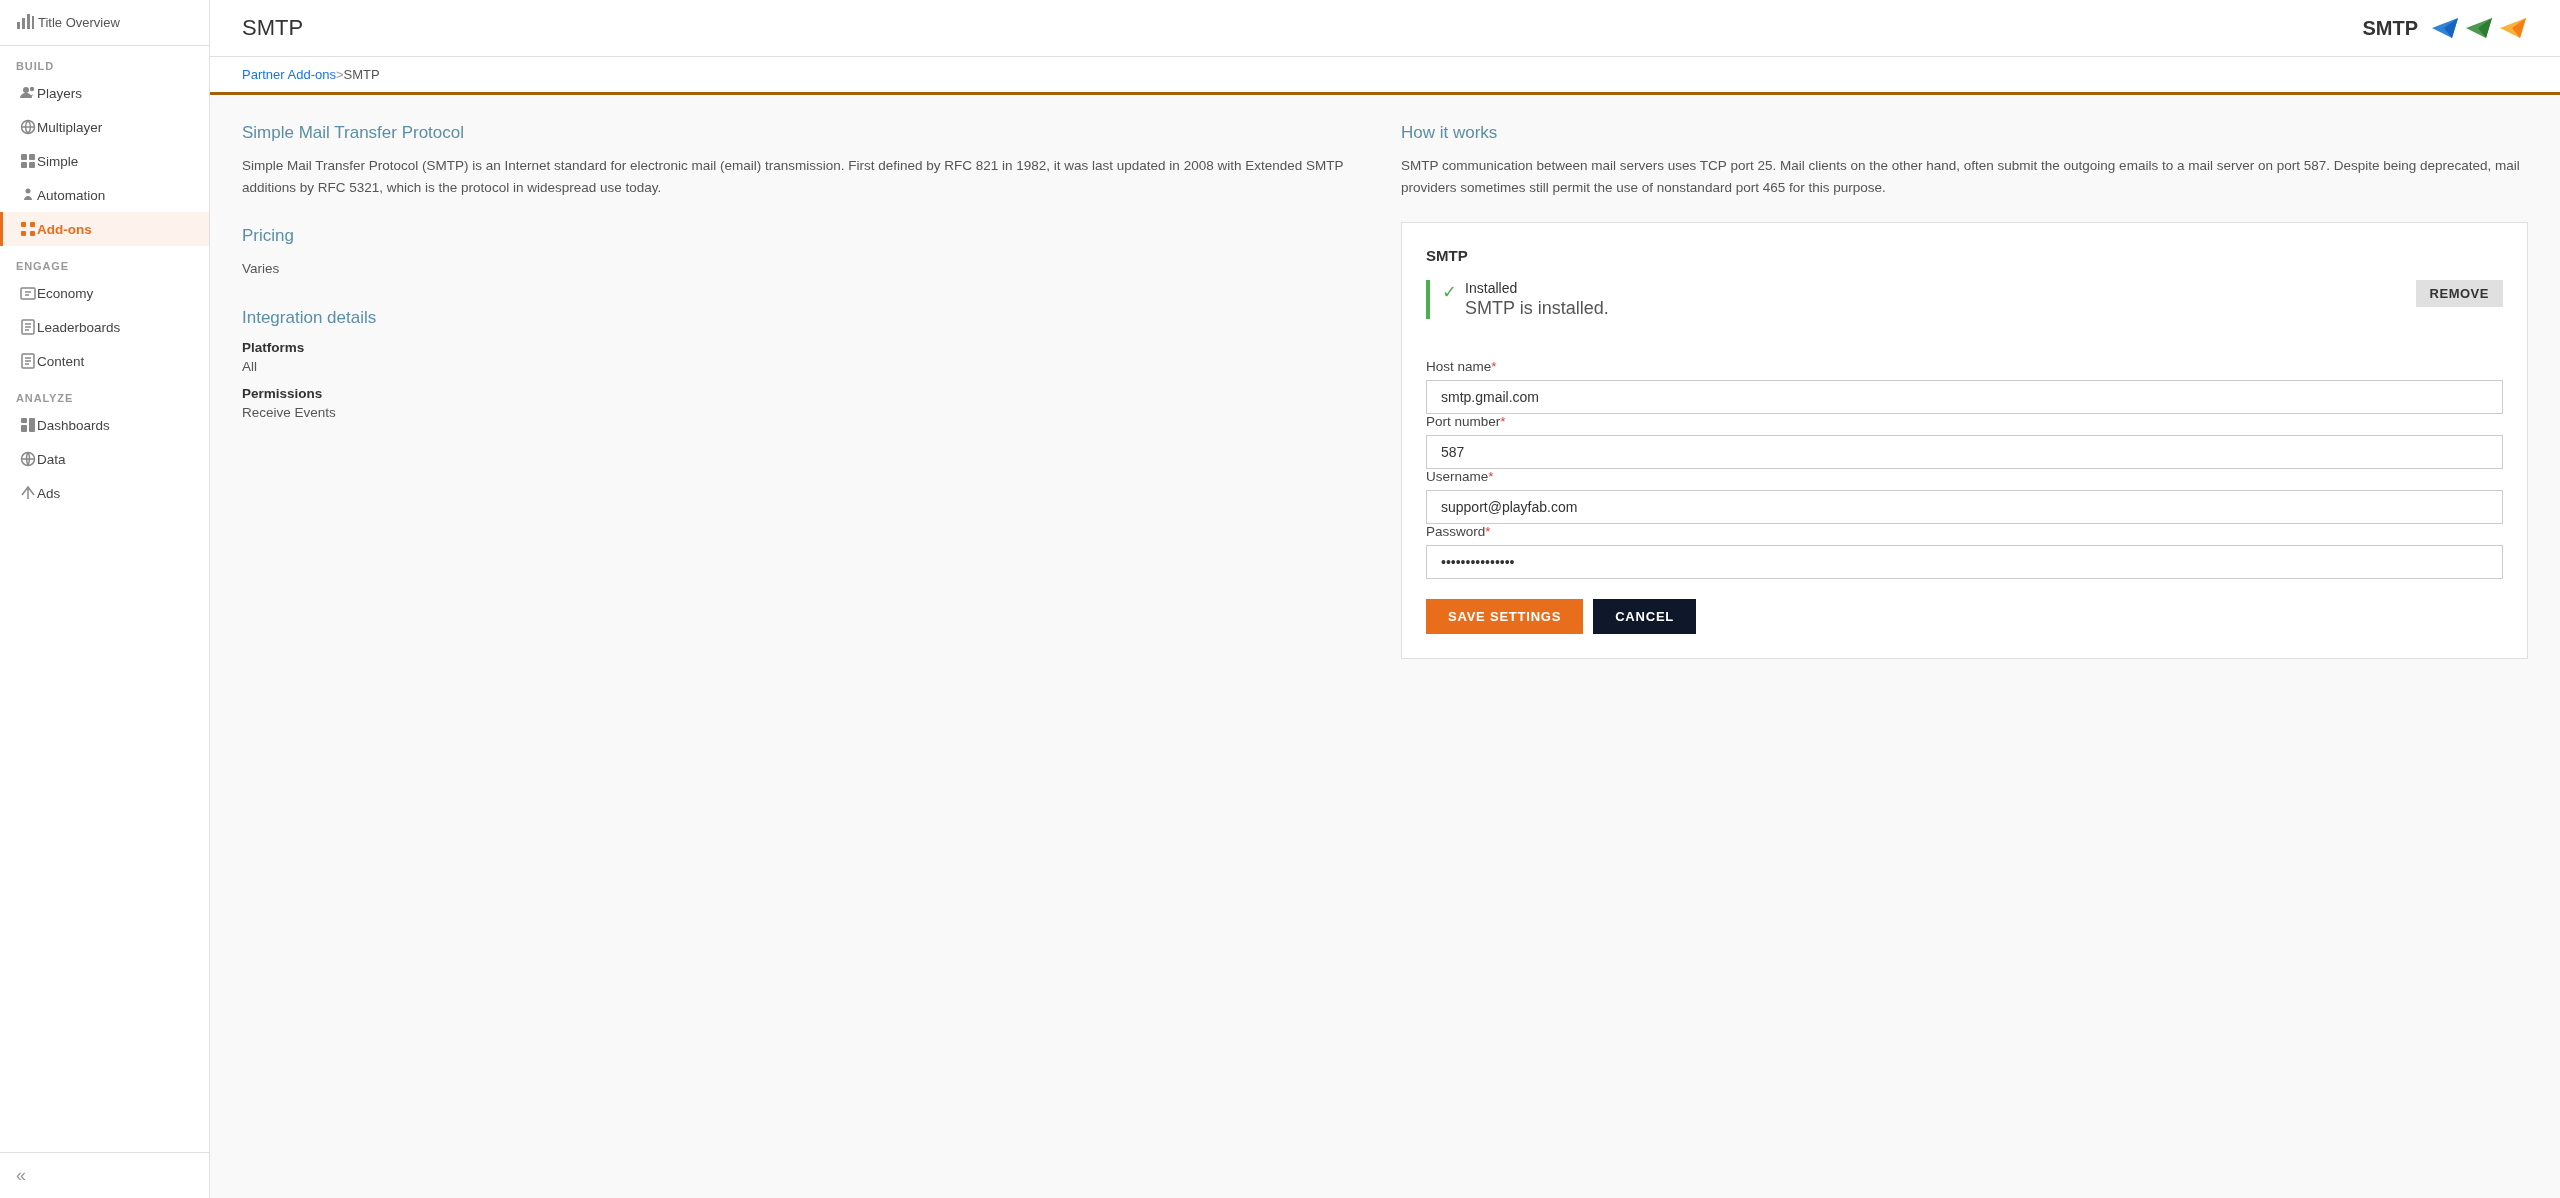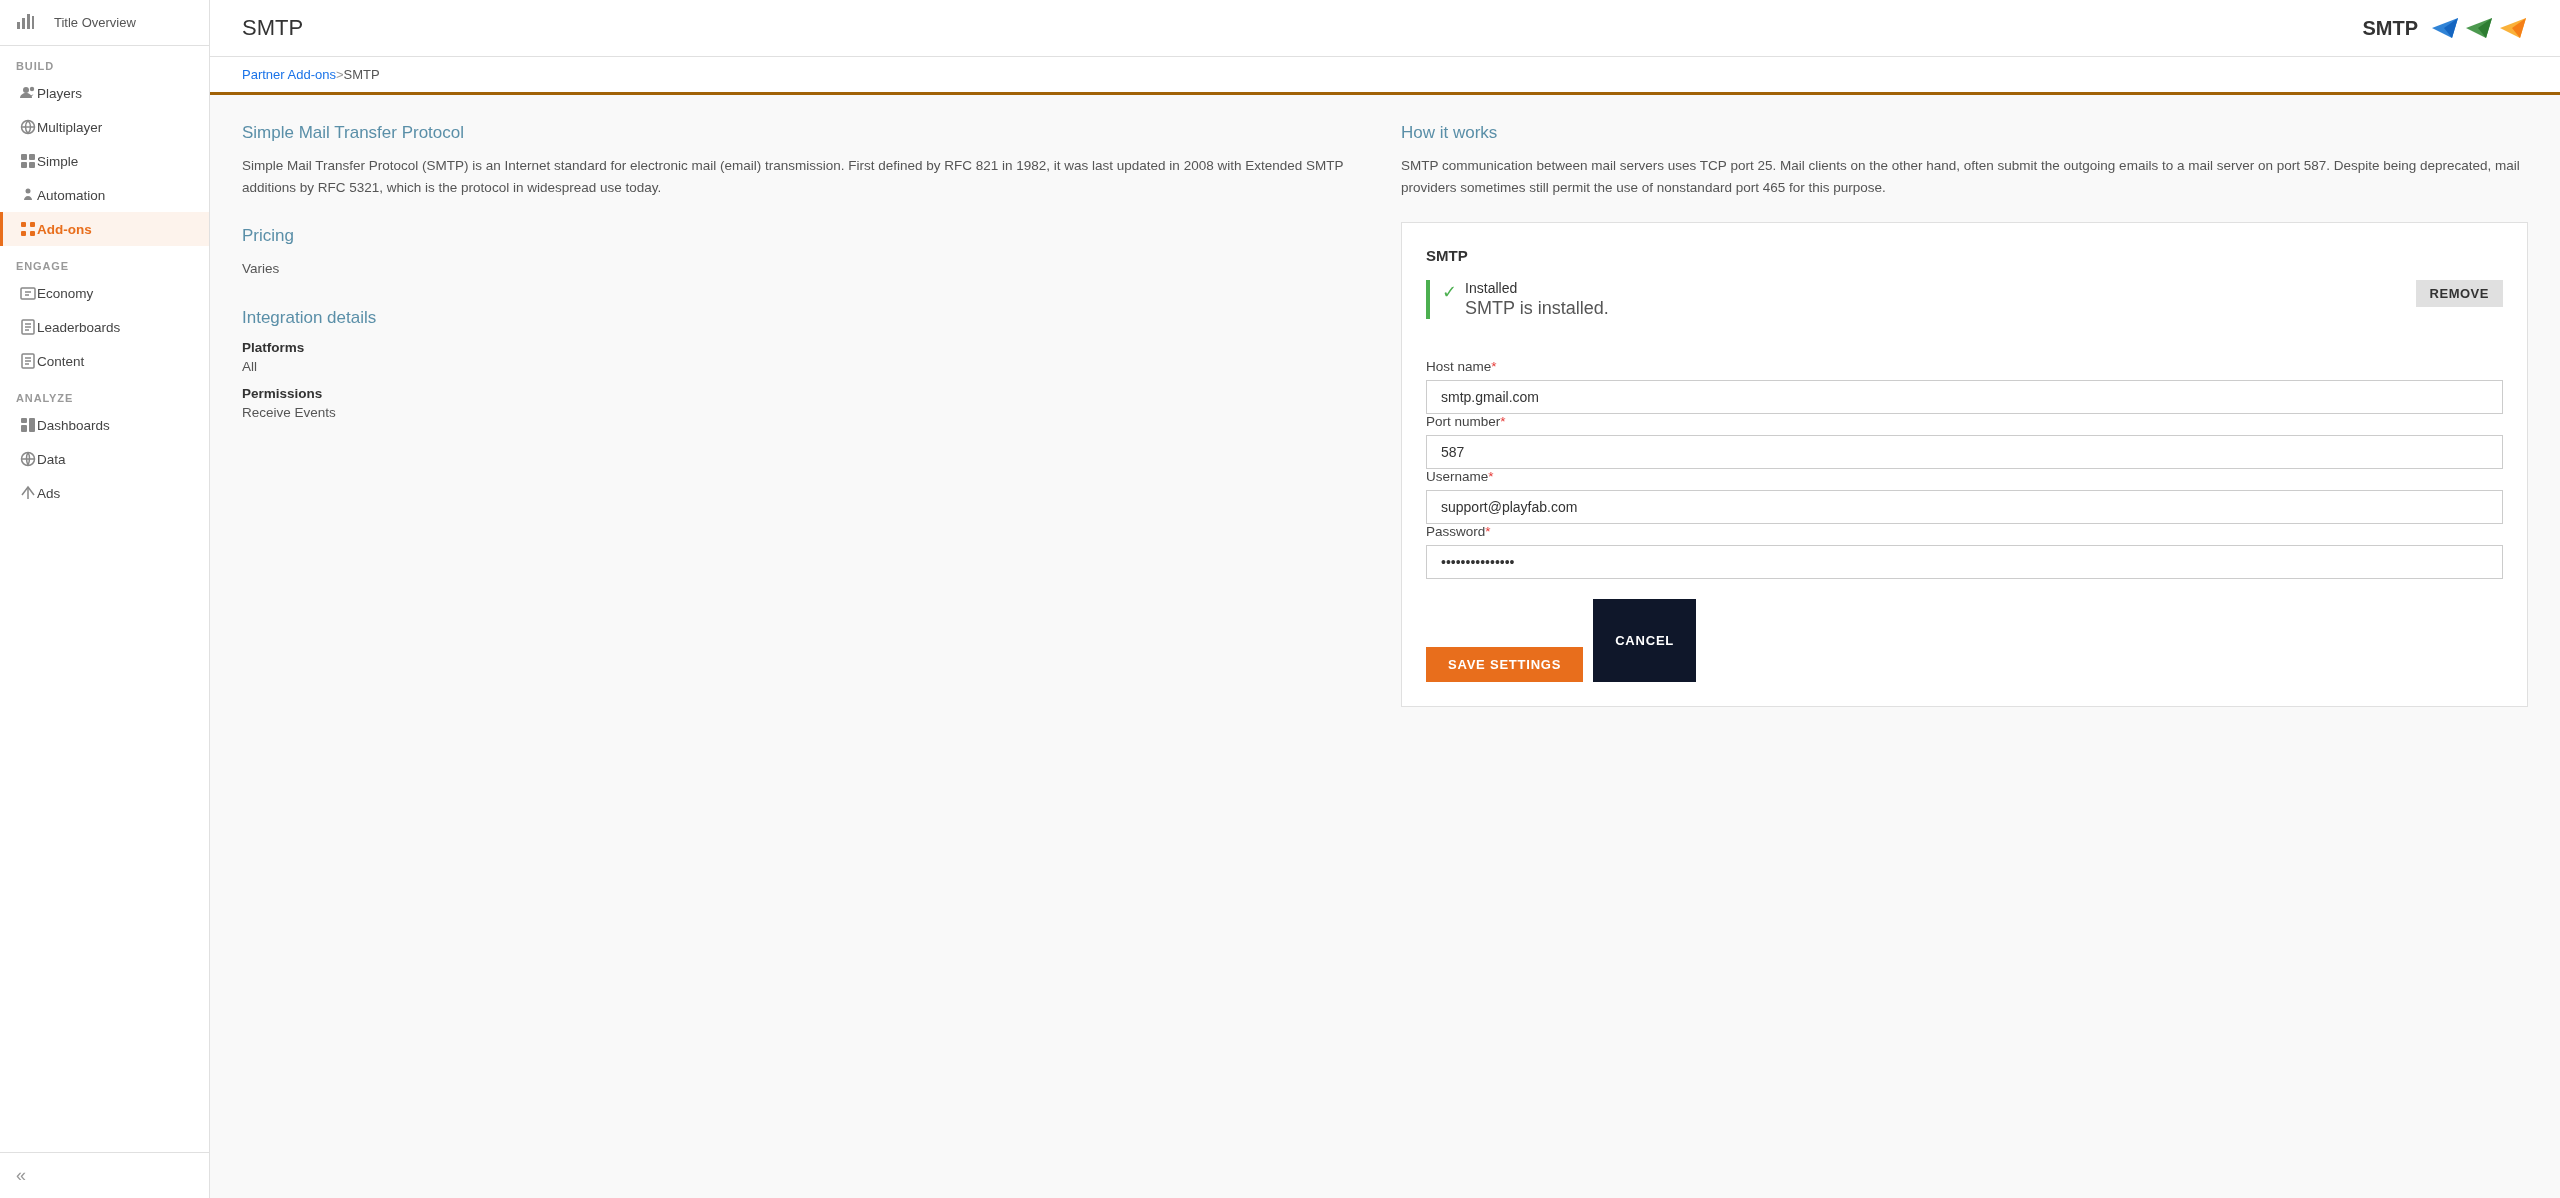--- a/index.html
+++ b/index.html
@@ -16,21 +16,21 @@
       height: 100vh;
       overflow-y: auto;
     }
     .sidebar-logo {
       padding: 12px 16px;
       border-bottom: 1px solid #e0e0e0;
       font-size: 13px;
       color: #555;
       display: flex;
       align-items: center;
-      gap: 20px;
+      gap: 4px;
     }
     .sidebar-section-label {
       font-size: 11px;
       font-weight: 700;
       color: #999;
       padding: 14px 16px 4px 16px;
       letter-spacing: 0.08em;
     }
     .sidebar-item {
       display: flex;
@@ -202,21 +202,20 @@
     .save-btn {
       background: #e86e1c;
       color: #fff;
       border: none;
       padding: 10px 22px;
       font-size: 13px;
       font-weight: 700;
       cursor: pointer;
       letter-spacing: 0.06em;
       text-transform: uppercase;
-      margin-top: 48px;
     }
     .cancel-btn {
       background: #0f172a;
       color: #fff;
       border: none;
       padding: 10px 22px;
       font-size: 13px;
       font-weight: 700;
       cursor: pointer;
       letter-spacing: 0.06em;

